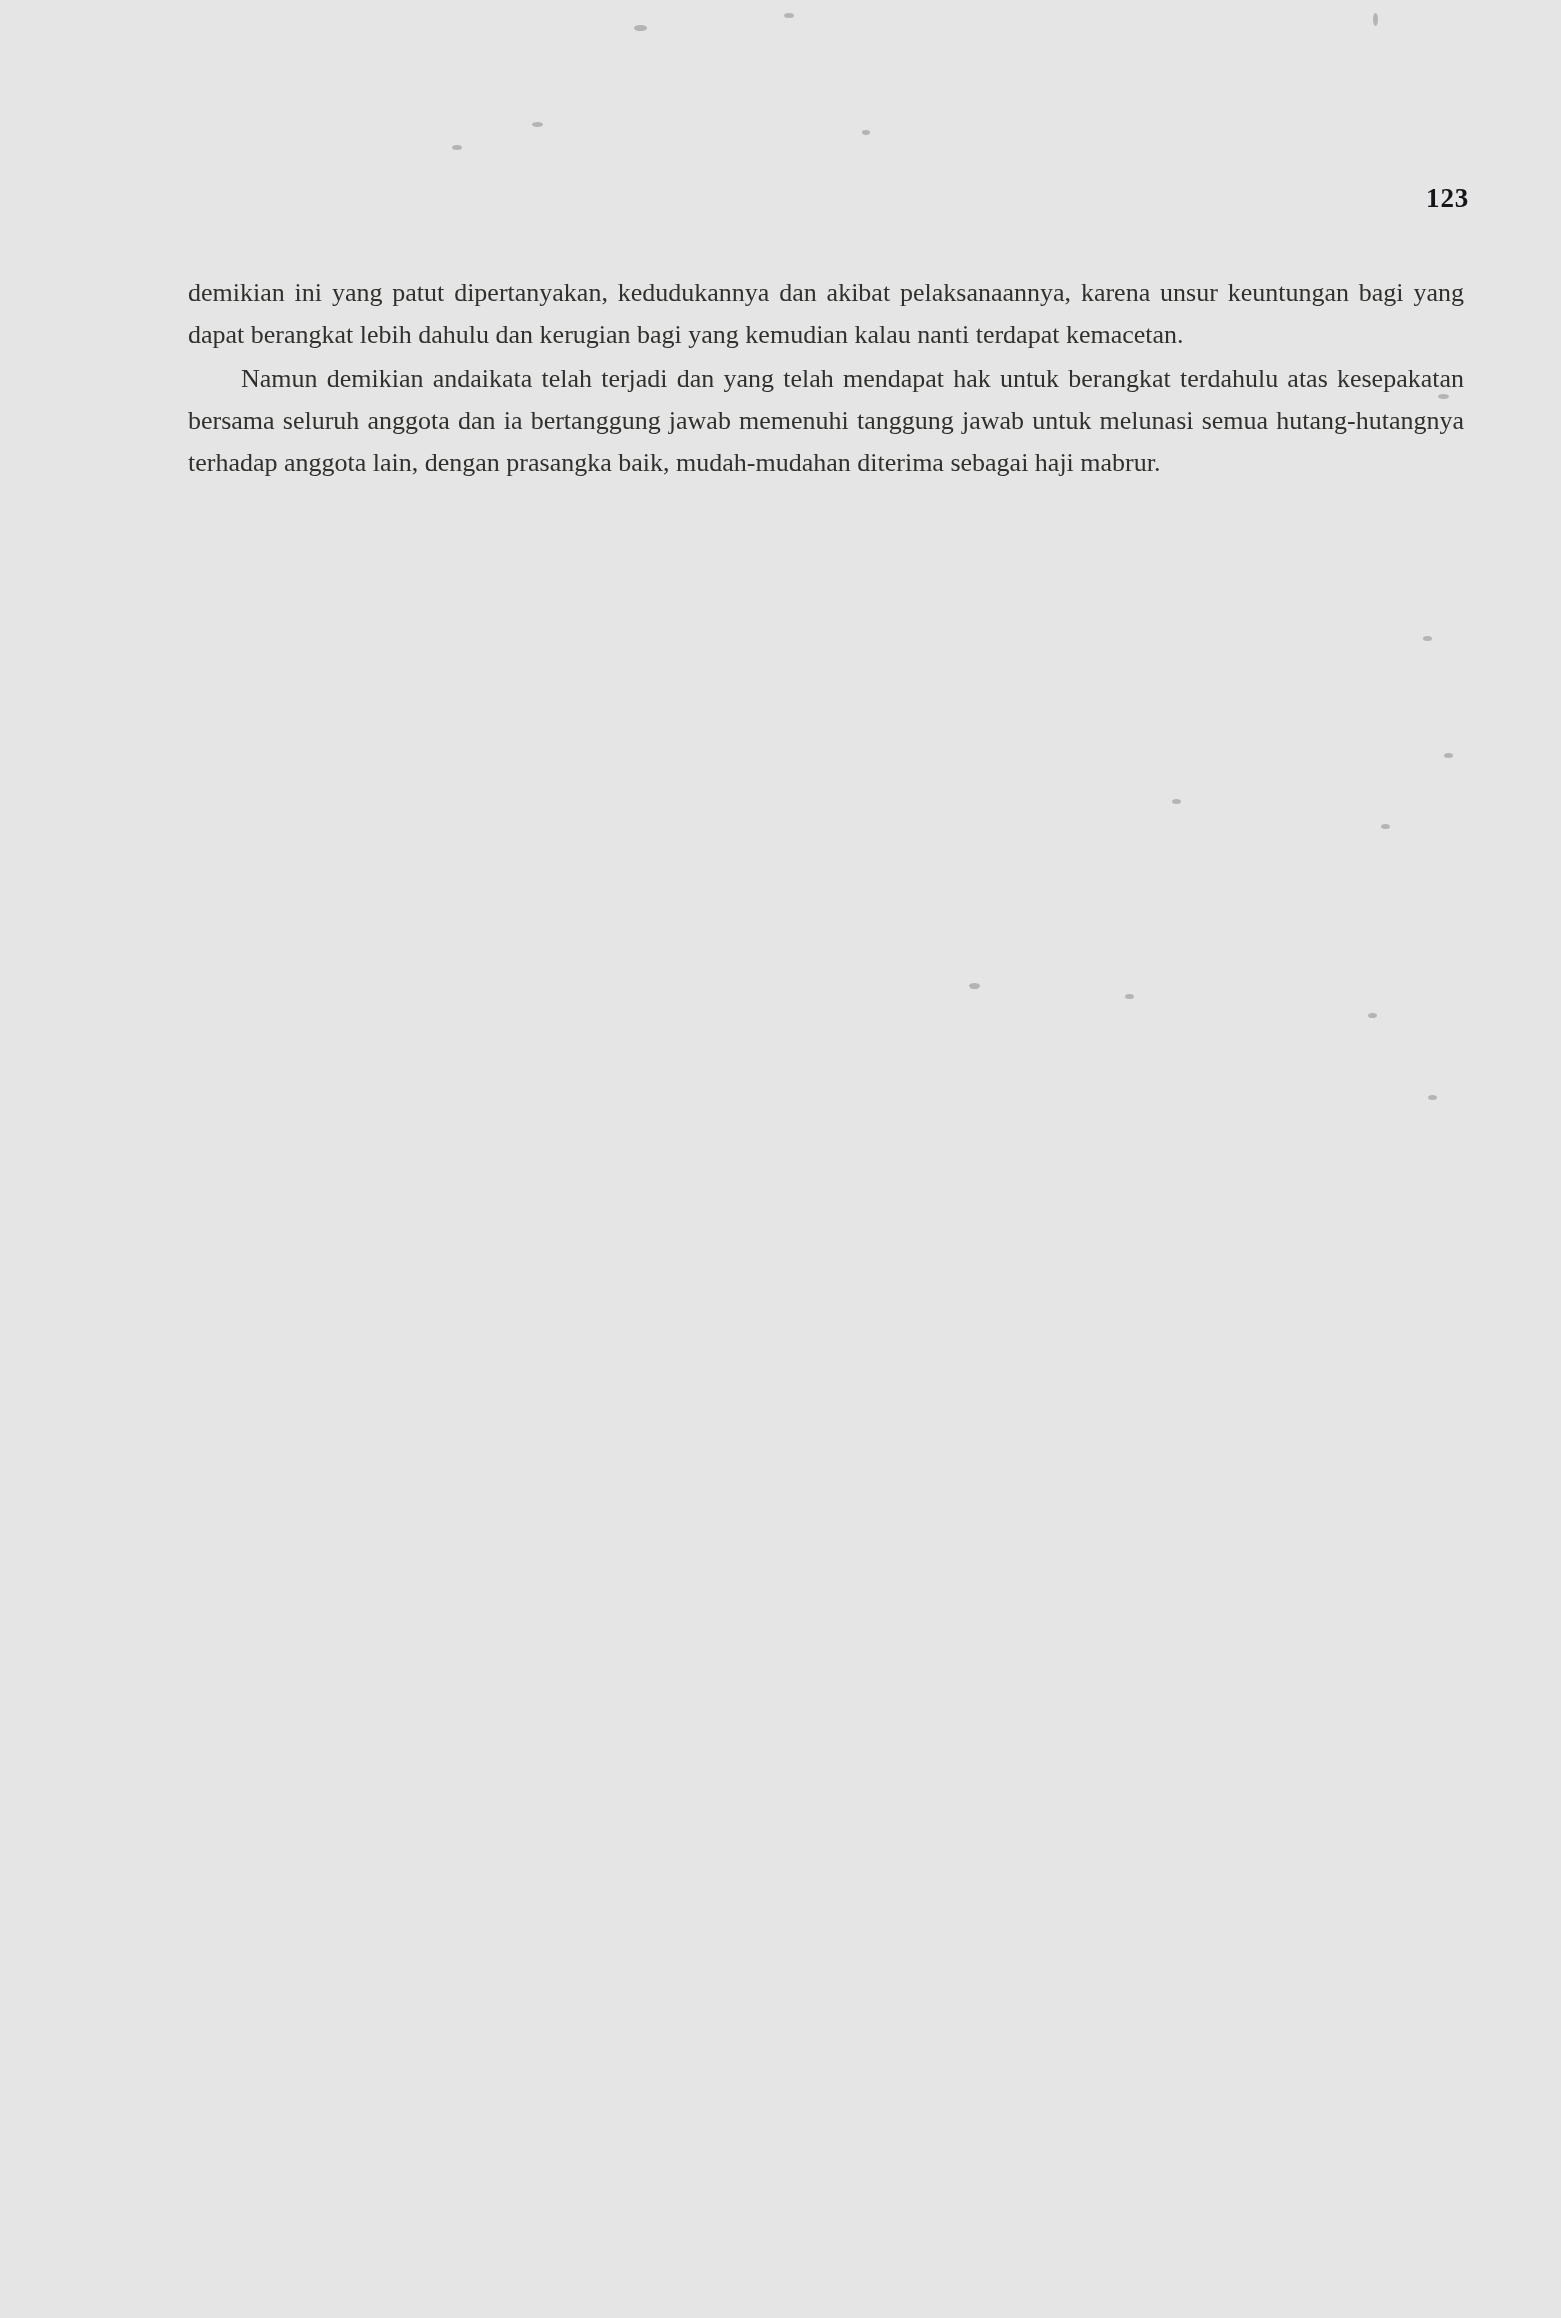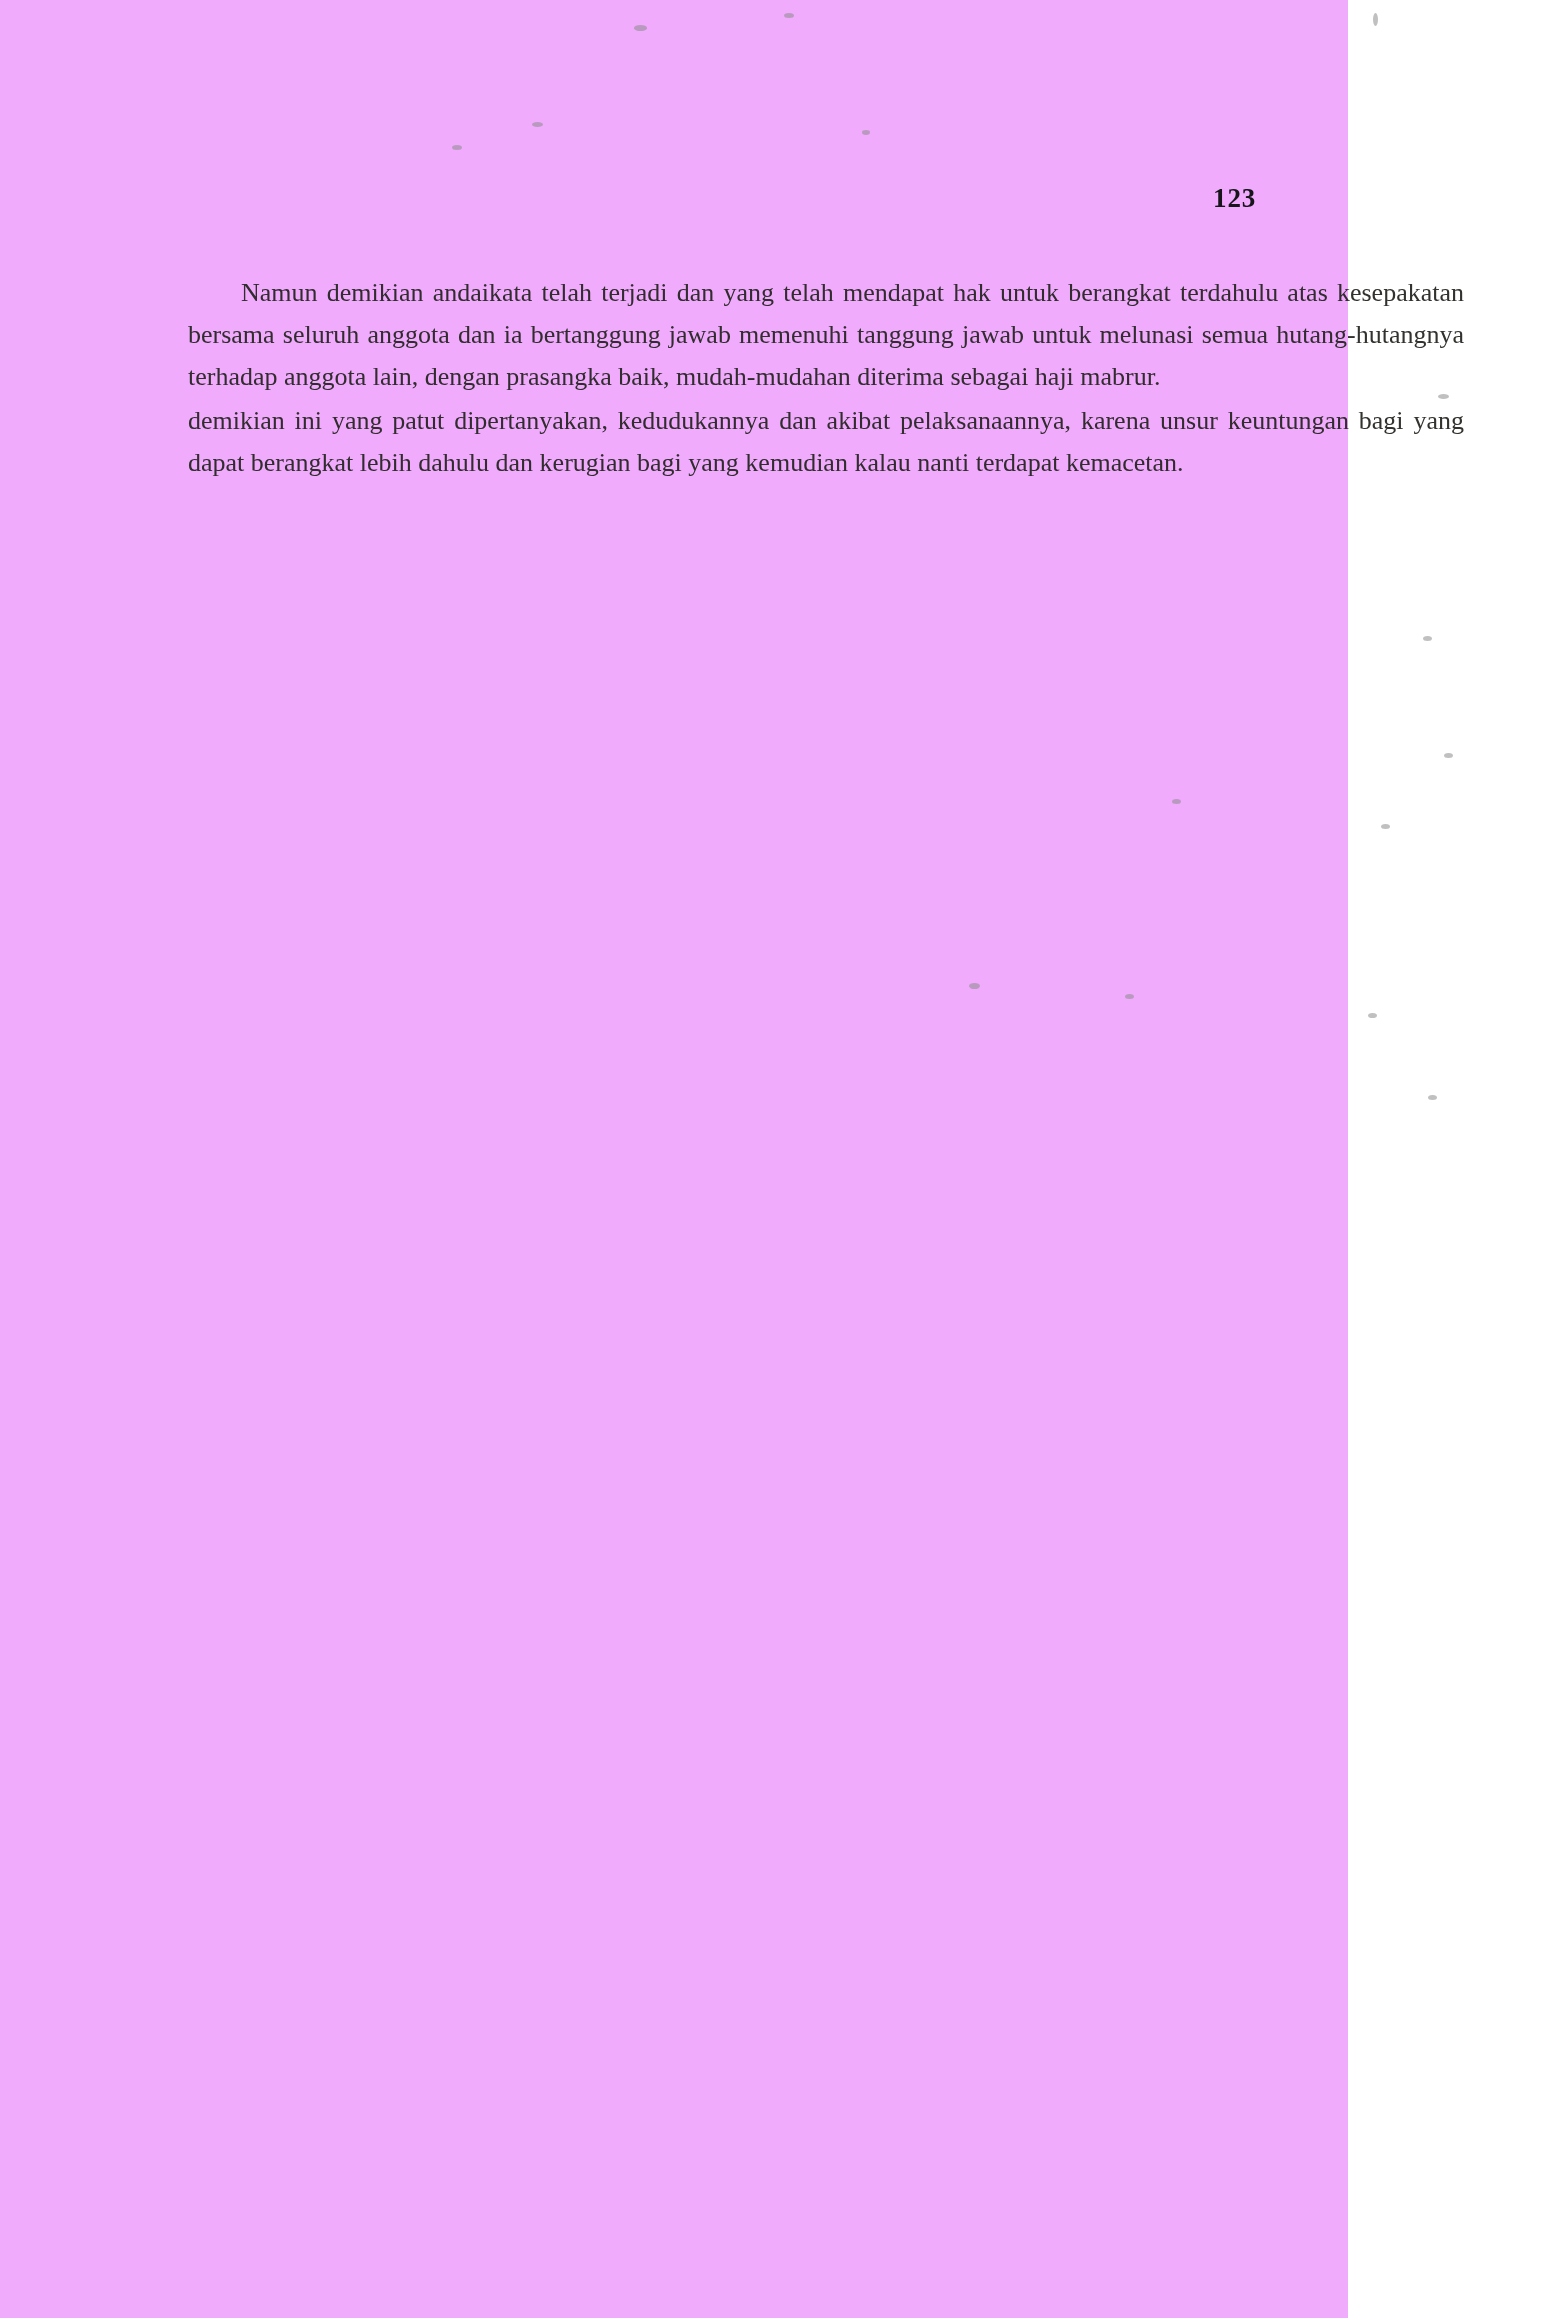--- a/index.html
+++ b/index.html
@@ -13,23 +13,23 @@
     position: relative;
     font-family: "Liberation Serif", serif;
     color: #1c1c1c;
     overflow: hidden;
   }
 
   .page {
     position: absolute;
     top: 0;
     left: 0;
-    width: 1348px;
+    width: 1561px;
     height: 2319px;
-    background: #f0abfc;
+    background: #e5e5e5;
   }
 
   
   .speck {
     position: absolute;
     background: #8c8c8c;
     border-radius: 50%;
     opacity: 0.55;
   }
 
@@ -87,18 +87,18 @@
   <span class="speck" style="left:1381px; top:824px; width:9px; height:5px;"></span>
   <span class="speck" style="left:1172px; top:799px; width:9px; height:5px;"></span>
   <span class="speck" style="left:969px; top:983px; width:10.7px; height:5.8px;"></span>
   <span class="speck" style="left:1125px; top:994px; width:9px; height:5px;"></span>
   <span class="speck" style="left:1368px; top:1013px; width:9px; height:5px;"></span>
   <span class="speck" style="left:1428px; top:1095px; width:9px; height:5px;"></span>
 
   <div class="page-number">123</div>
 
   <div class="text-block">
+    <p class="para">demikian ini yang patut dipertanyakan, kedudukannya dan akibat pelaksanaannya, karena unsur keuntungan bagi yang dapat berangkat lebih dahulu dan kerugian bagi yang kemudian kalau nanti terdapat kemacetan.</p>
     <p class="para indent">Namun demikian andaikata telah terjadi dan yang telah mendapat hak untuk berangkat terdahulu atas kesepakatan bersama seluruh anggota dan ia bertanggung jawab memenuhi tanggung jawab untuk melunasi semua hutang-hutangnya terhadap anggota lain, dengan prasangka baik, mudah-mudahan diterima sebagai haji mabrur.</p>
-    <p class="para">demikian ini yang patut dipertanyakan, kedudukannya dan akibat pelaksanaannya, karena unsur keuntungan bagi yang dapat berangkat lebih dahulu dan kerugian bagi yang kemudian kalau nanti terdapat kemacetan.</p>
   </div>
 
 </div>
 
 
 </body></html>

